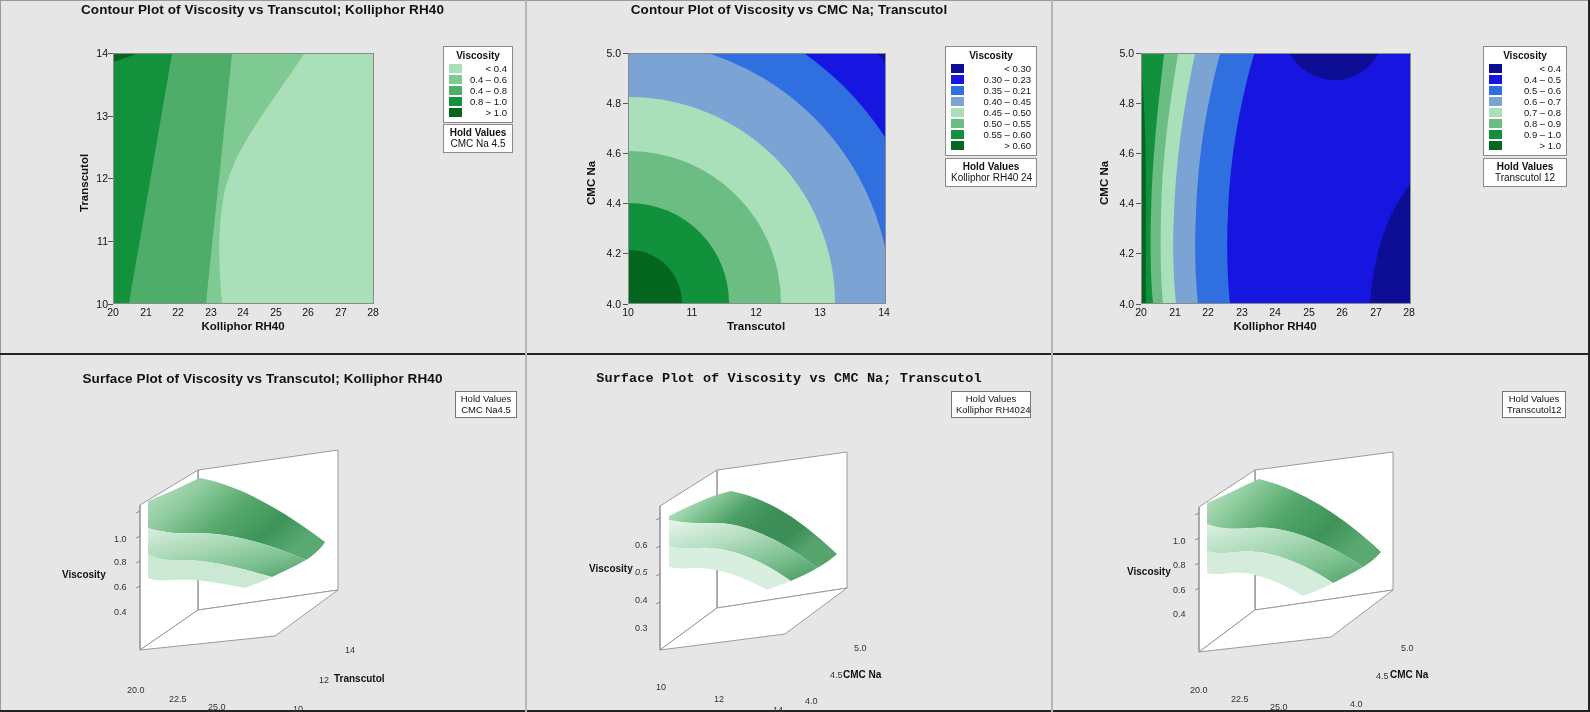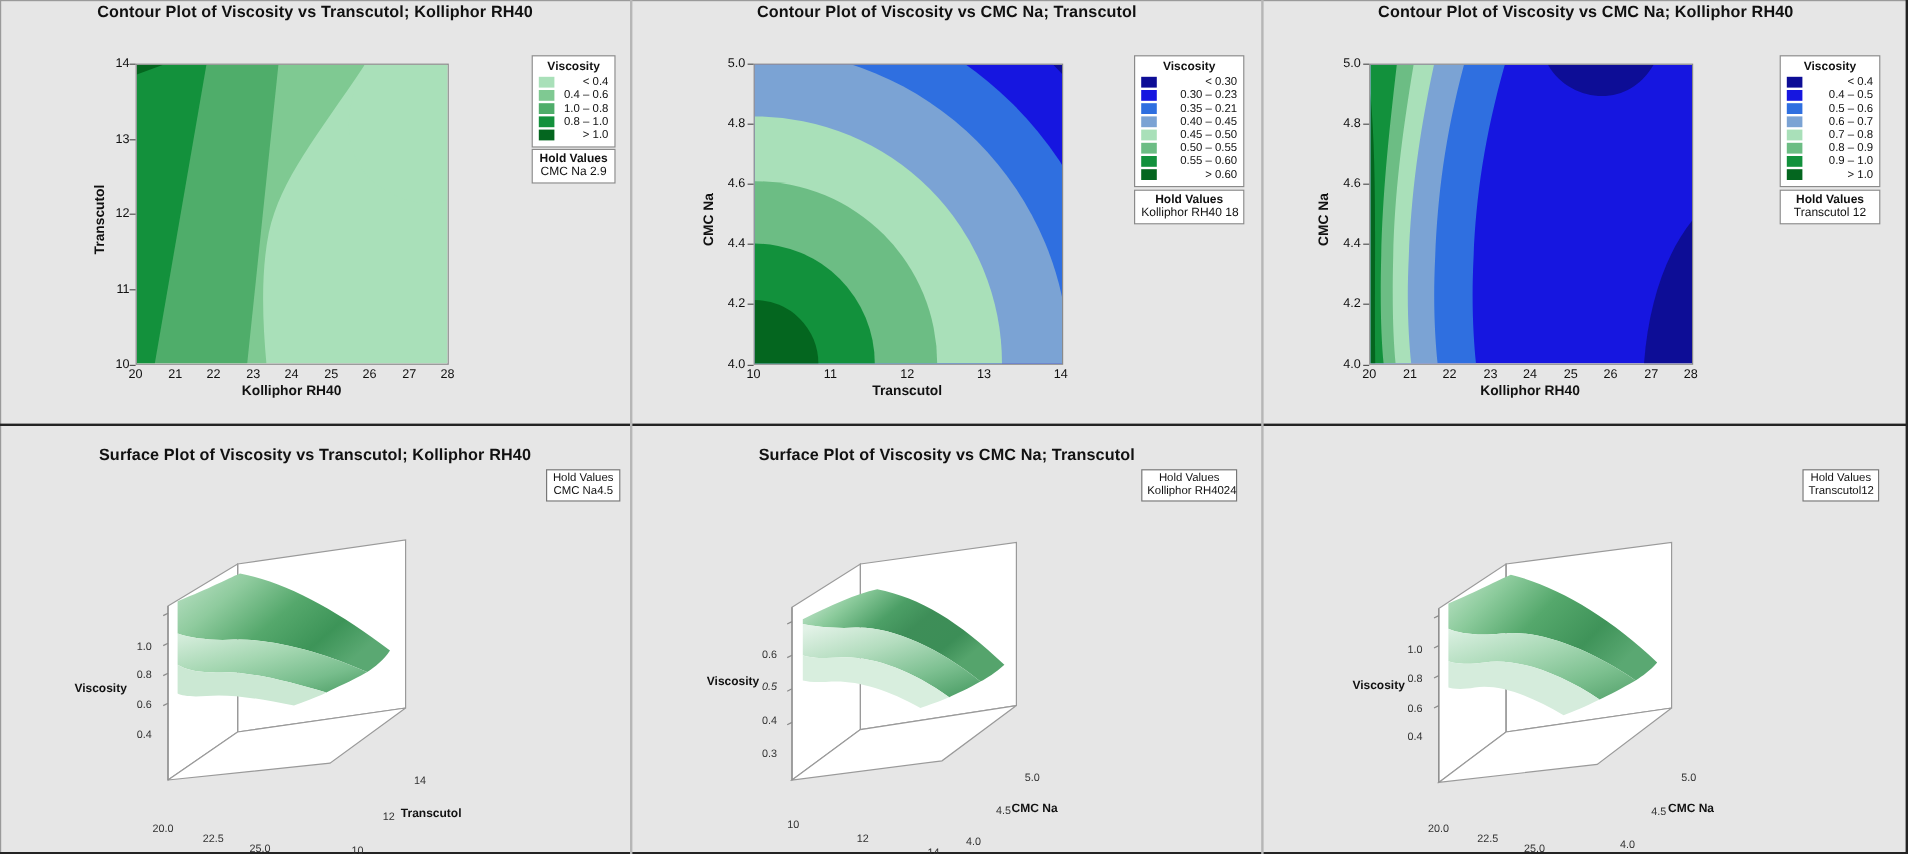--- a/index.html
+++ b/index.html
@@ -124,35 +124,35 @@
       <div class="lrow">
           <span class="sw" style="background:#a9e0b9"></span>
           <span class="lbl">&lt;  0.4</span>
         </div>
       <div class="lrow">
           <span class="sw" style="background:#7fc992"></span>
           <span class="lbl">0.4  –  0.6</span>
         </div>
       <div class="lrow">
           <span class="sw" style="background:#4fad6a"></span>
-          <span class="lbl">1.0  –  0.8</span>
+          <span class="lbl">0.4  –  0.8</span>
         </div>
       <div class="lrow">
           <span class="sw" style="background:#13913c"></span>
           <span class="lbl">0.8  –  1.0</span>
         </div>
       <div class="lrow">
           <span class="sw" style="background:#04661f"></span>
           <span class="lbl">&gt;  1.0</span>
         </div>
     </div>
 
     <div class="hold" style="left:443px;top:124px;width:70px;">
       <div class="h1">Hold Values</div>
-      <div class="h2">CMC Na  2.9</div>
+      <div class="h2">CMC Na  4.5</div>
     </div>
   </div>
 
   <div class="panel p2">
     <div class="title c-title">Contour Plot of Viscosity vs CMC Na; Transcutol</div>
 
     <div class="cplot cp2" style="left:101px;">
       <svg width="256" height="249" viewBox="0 0 256 249" preserveAspectRatio="none">
         <rect x="0" y="0" width="256" height="249" fill="#0d0d96"></rect>
         <circle cx="0" cy="249" r="352" fill="#1616e0"></circle>
@@ -218,26 +218,25 @@
           <span class="lbl">0.55  –  0.60</span>
         </div>
       <div class="lrow">
           <span class="sw" style="background:#04661f"></span>
           <span class="lbl">&gt;  0.60</span>
         </div>
     </div>
 
     <div class="hold" style="left:418px;top:158px;width:92px;">
       <div class="h1">Hold Values</div>
-      <div class="h2">Kolliphor RH40  18</div>
+      <div class="h2">Kolliphor RH40  24</div>
     </div>
   </div>
 
   <div class="panel p3">
-    <div class="title c-title">Contour Plot of Viscosity vs CMC Na; Kolliphor RH40</div>
 
     <div class="cplot cp3" style="left:88px;">
       <svg width="268" height="249" viewBox="0 0 268 249" preserveAspectRatio="none">
         <rect x="0" y="0" width="268" height="249" fill="#1616e0"></rect>
 
         <path d="M0,0 L112,0 C95,60 88,110 86,160 C84,200 86,228 88,249 L0,249 Z" fill="#2f6fe0"></path>
 
         <path d="M0,0 L78,0 C62,60 56,110 54,160 C52,200 54,228 56,249 L0,249 Z" fill="#7ba3d4"></path>
 
         <path d="M0,0 L53,0 C40,60 34,110 32,160 C30,200 32,228 34,249 L0,249 Z" fill="#a9e0b9"></path>
@@ -387,21 +386,21 @@
     <div class="s-ax" style="left:208px;top:347px;">25.0</div>
     <div class="s-ax" style="left:247px;top:355px;">27.5</div>
 
     <div class="s-ax" style="left:345px;top:290px;">14</div>
     <div class="s-ax" style="left:319px;top:320px;">12</div>
     <div class="s-ax" style="left:293px;top:349px;">10</div>
     <div class="s-axname" style="left:334px;top:318px;">Transcutol</div>
   </div>
 
   <div class="panel p5">
-    <div class="title" style="top:16px;">Surface Plot of Viscosity vs CMC Na; Transcutol</div>
+    <div class="title" style="top:16px;font-family:Liberation Mono, monospace;">Surface Plot of Viscosity vs CMC Na; Transcutol</div>
 
     <div class="s-hold" style="left:424px;top:36px;width:80px;">
       <div class="h1">Hold Values</div>
       <div class="h2">Kolliphor RH4024</div>
     </div>
 
     <svg width="524" height="300" viewBox="0 0 524 300" style="position:absolute;left:0;top:55px;">
       <defs>
         <linearGradient id="sg2" x1="0.05" y1="0" x2="0.95" y2="0.5">
           <stop offset="0%" stop-color="#cde9d5"></stop>

